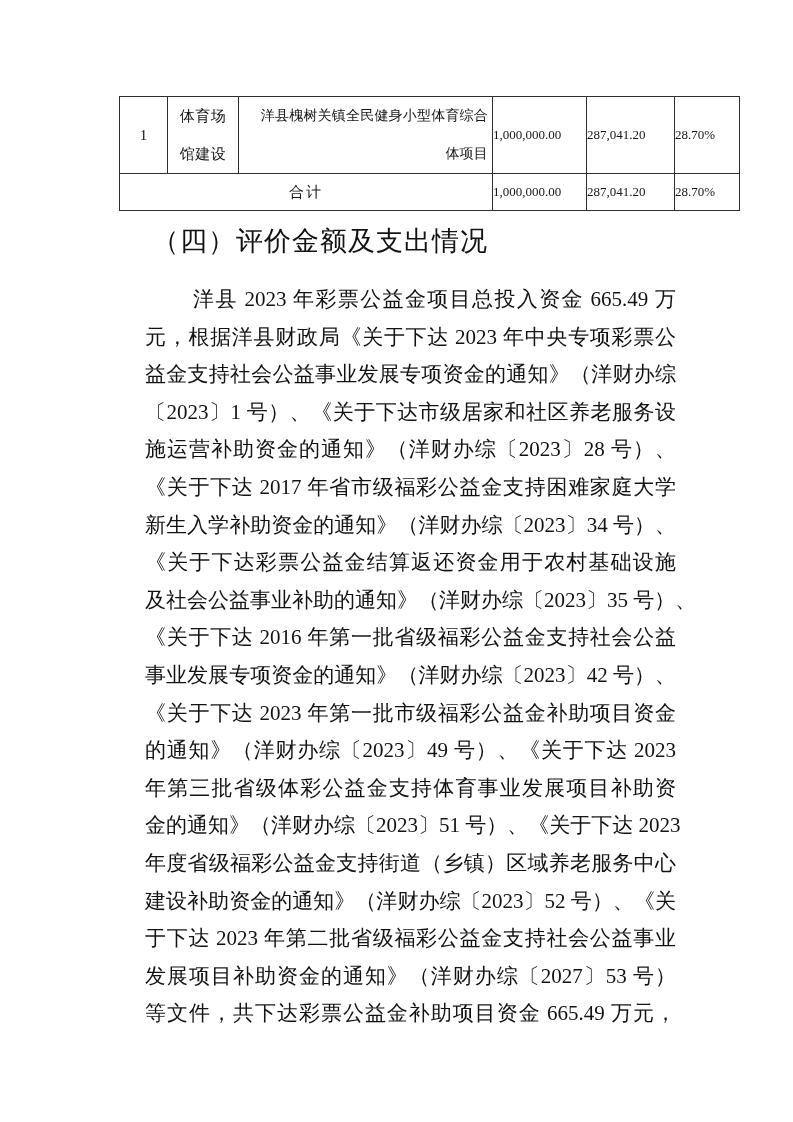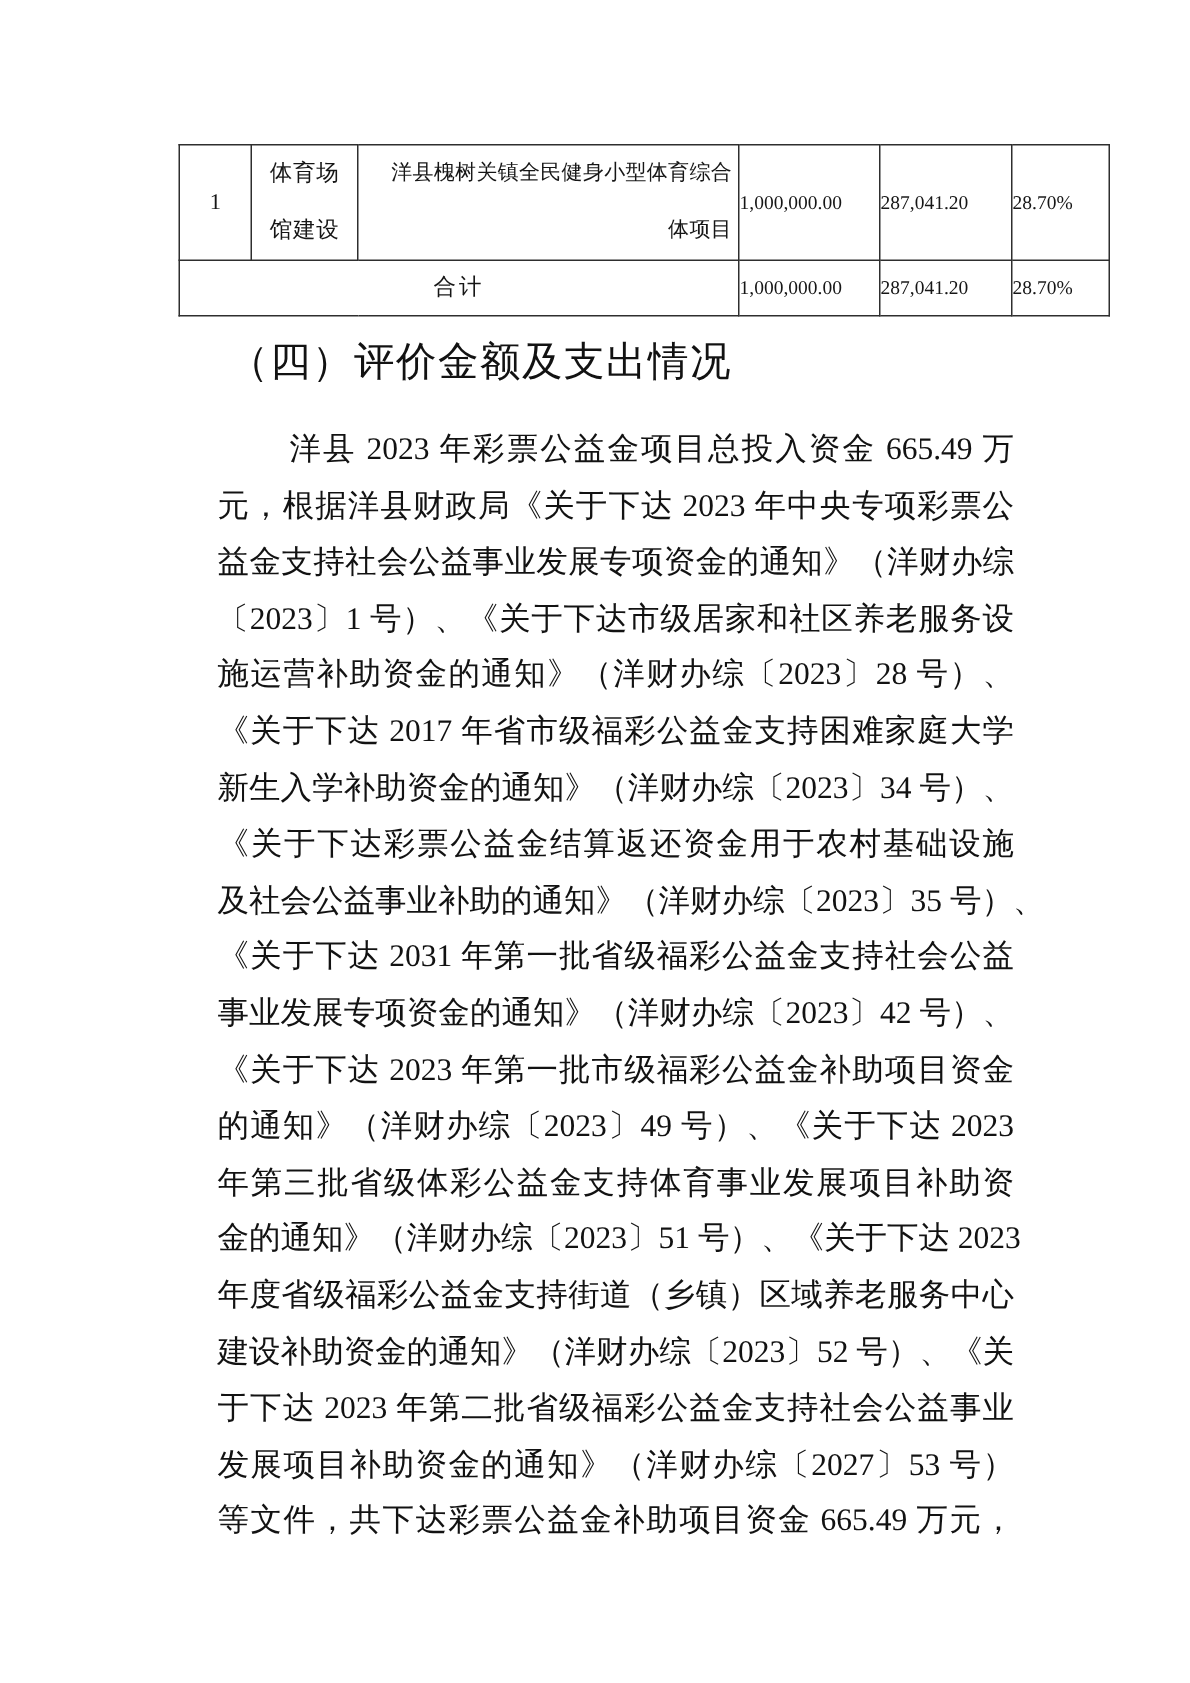--- a/index.html
+++ b/index.html
@@ -128,21 +128,21 @@
   <div class="paragraph">
     <div class="text-line first">洋县 2023 年彩票公益金项目总投入资金 665.49 万</div>
     <div class="text-line">元，根据洋县财政局《关于下达 2023 年中央专项彩票公</div>
     <div class="text-line">益金支持社会公益事业发展专项资金的通知》（洋财办综</div>
     <div class="text-line">〔2023〕1 号）、《关于下达市级居家和社区养老服务设</div>
     <div class="text-line">施运营补助资金的通知》（洋财办综〔2023〕28 号）、</div>
     <div class="text-line">《关于下达 2017 年省市级福彩公益金支持困难家庭大学</div>
     <div class="text-line">新生入学补助资金的通知》（洋财办综〔2023〕34 号）、</div>
     <div class="text-line">《关于下达彩票公益金结算返还资金用于农村基础设施</div>
     <div class="text-line">及社会公益事业补助的通知》（洋财办综〔2023〕35 号）、</div>
-    <div class="text-line">《关于下达 2031 年第一批省级福彩公益金支持社会公益</div>
+    <div class="text-line">《关于下达 2016 年第一批省级福彩公益金支持社会公益</div>
     <div class="text-line">事业发展专项资金的通知》（洋财办综〔2023〕42 号）、</div>
     <div class="text-line">《关于下达 2023 年第一批市级福彩公益金补助项目资金</div>
     <div class="text-line">的通知》（洋财办综〔2023〕49 号）、《关于下达 2023</div>
     <div class="text-line">年第三批省级体彩公益金支持体育事业发展项目补助资</div>
     <div class="text-line">金的通知》（洋财办综〔2023〕51 号）、《关于下达 2023</div>
     <div class="text-line">年度省级福彩公益金支持街道（乡镇）区域养老服务中心</div>
     <div class="text-line">建设补助资金的通知》（洋财办综〔2023〕52 号）、《关</div>
     <div class="text-line">于下达 2023 年第二批省级福彩公益金支持社会公益事业</div>
     <div class="text-line">发展项目补助资金的通知》（洋财办综〔2027〕53 号）</div>
     <div class="text-line">等文件，共下达彩票公益金补助项目资金 665.49 万元，</div>

